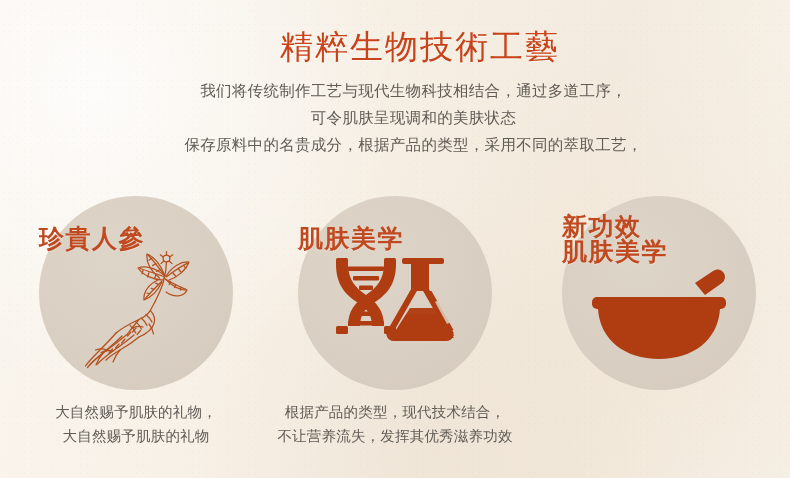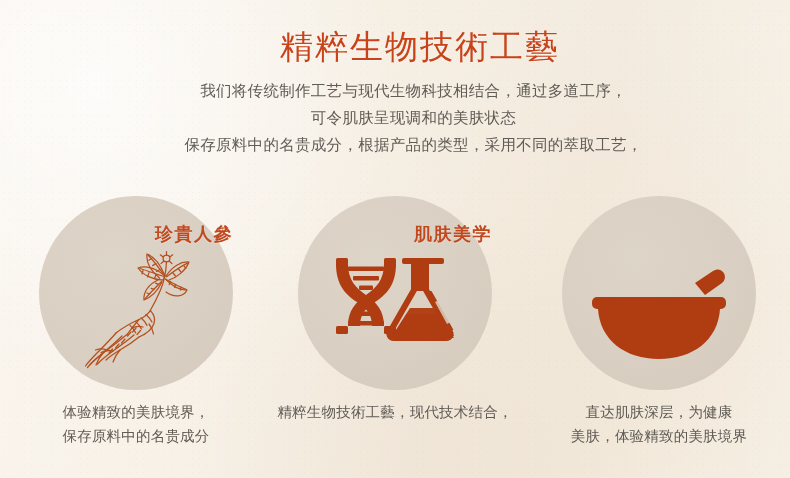--- a/index.html
+++ b/index.html
@@ -83,24 +83,24 @@
     height: 194px;
     margin: 0 auto;
     border-radius: 50%;
     background: radial-gradient(circle at 38% 32%, #ded5c9 0%, #d9cfc2 55%, #d5cabc 100%);
   }
 
   .circle-label {
     position: absolute;
     left: 0;
     width: 194px;
-    text-align: right;
+    text-align: left;
     font-family: "DejaVu Serif", "Liberation Serif", serif;
     font-weight: bold;
-    font-size: 18px;
+    font-size: 25px;
     letter-spacing: 1.5px;
     color: #c0491f;
     text-shadow: 0 1px 0 rgba(255,255,255,0.30);
   }
   .circle-label.one-line { top: 26px; }
   .circle-label.two-line { top: 18px; line-height: 25px; }
 
   .art {
     position: absolute;
     left: 0;
@@ -195,22 +195,22 @@
         </g>
       </svg>
 
       <div class="circle-label one-line">
         <span>珍貴人參</span>
       </div>
     </div>
   </div>
 
   <div class="caption" id="cap-0">
-    <span class="line">体验精致的美肤境界，</span>
-    <span class="line">保存原料中的名贵成分</span>
+    <span class="line">大自然赐予肌肤的礼物，</span>
+    <span class="line">大自然赐予肌肤的礼物</span>
   </div>
 
   <div class="column" id="col-1">
     <div class="circle">
 
       <svg class="art" viewBox="0 0 194 194">
         <g fill="#b03c12">
 
           <path d="M38 68 h12 c0 16 8 24 18 31 c10 7 18 15 18 31 h-12 c0 -12 -6 -18 -15 -24 c-11 -7 -21 -17 -21 -38 z"></path>
           <path d="M86 68 h12 c0 21 -10 31 -21 38 c-9 6 -15 12 -15 24 h-12 c0 -16 8 -24 18 -31 c10 -7 18 -15 18 -31 z"></path>
@@ -244,38 +244,39 @@
         <path d="M141 104 l12 22 l-4 2 l-12 -22 z" fill="#d9cfc2" opacity="0.85"></path>
       </svg>
 
       <div class="circle-label one-line">
         <span>肌肤美学</span>
       </div>
     </div>
   </div>
 
   <div class="caption" id="cap-1">
-    <span class="line">精粹生物技術工藝，现代技术结合，</span>
+    <span class="line">根据产品的类型，现代技术结合，</span>
+    <span class="line">不让营养流失，发挥其优秀滋养功效</span>
   </div>
 
   <div class="column" id="col-2">
     <div class="circle">
 
       <svg class="art" viewBox="0 0 194 194">
         <g fill="#b03c12">
 
           <path d="M133 87 l18 -12 a7.5 7.5 0 0 1 9 12 l-17 12 z"></path>
 
           <rect x="30" y="101" width="134" height="12" rx="5"></rect>
 
           <path d="M36 113 h122 c-2 31 -27 50 -61 50 c-34 0 -59 -19 -61 -50 z"></path>
         </g>
       </svg>
 
+      <div class="circle-label two-line">
+        <div>新功效</div>
+        <div>肌肤美学</div>
+      </div>
     </div>
   </div>
 
-  <div class="caption" id="cap-2">
-    <span class="line">直达肌肤深层，为健康</span>
-    <span class="line">美肤，体验精致的美肤境界</span>
-  </div>
 
 </div>
 
 </body></html>

